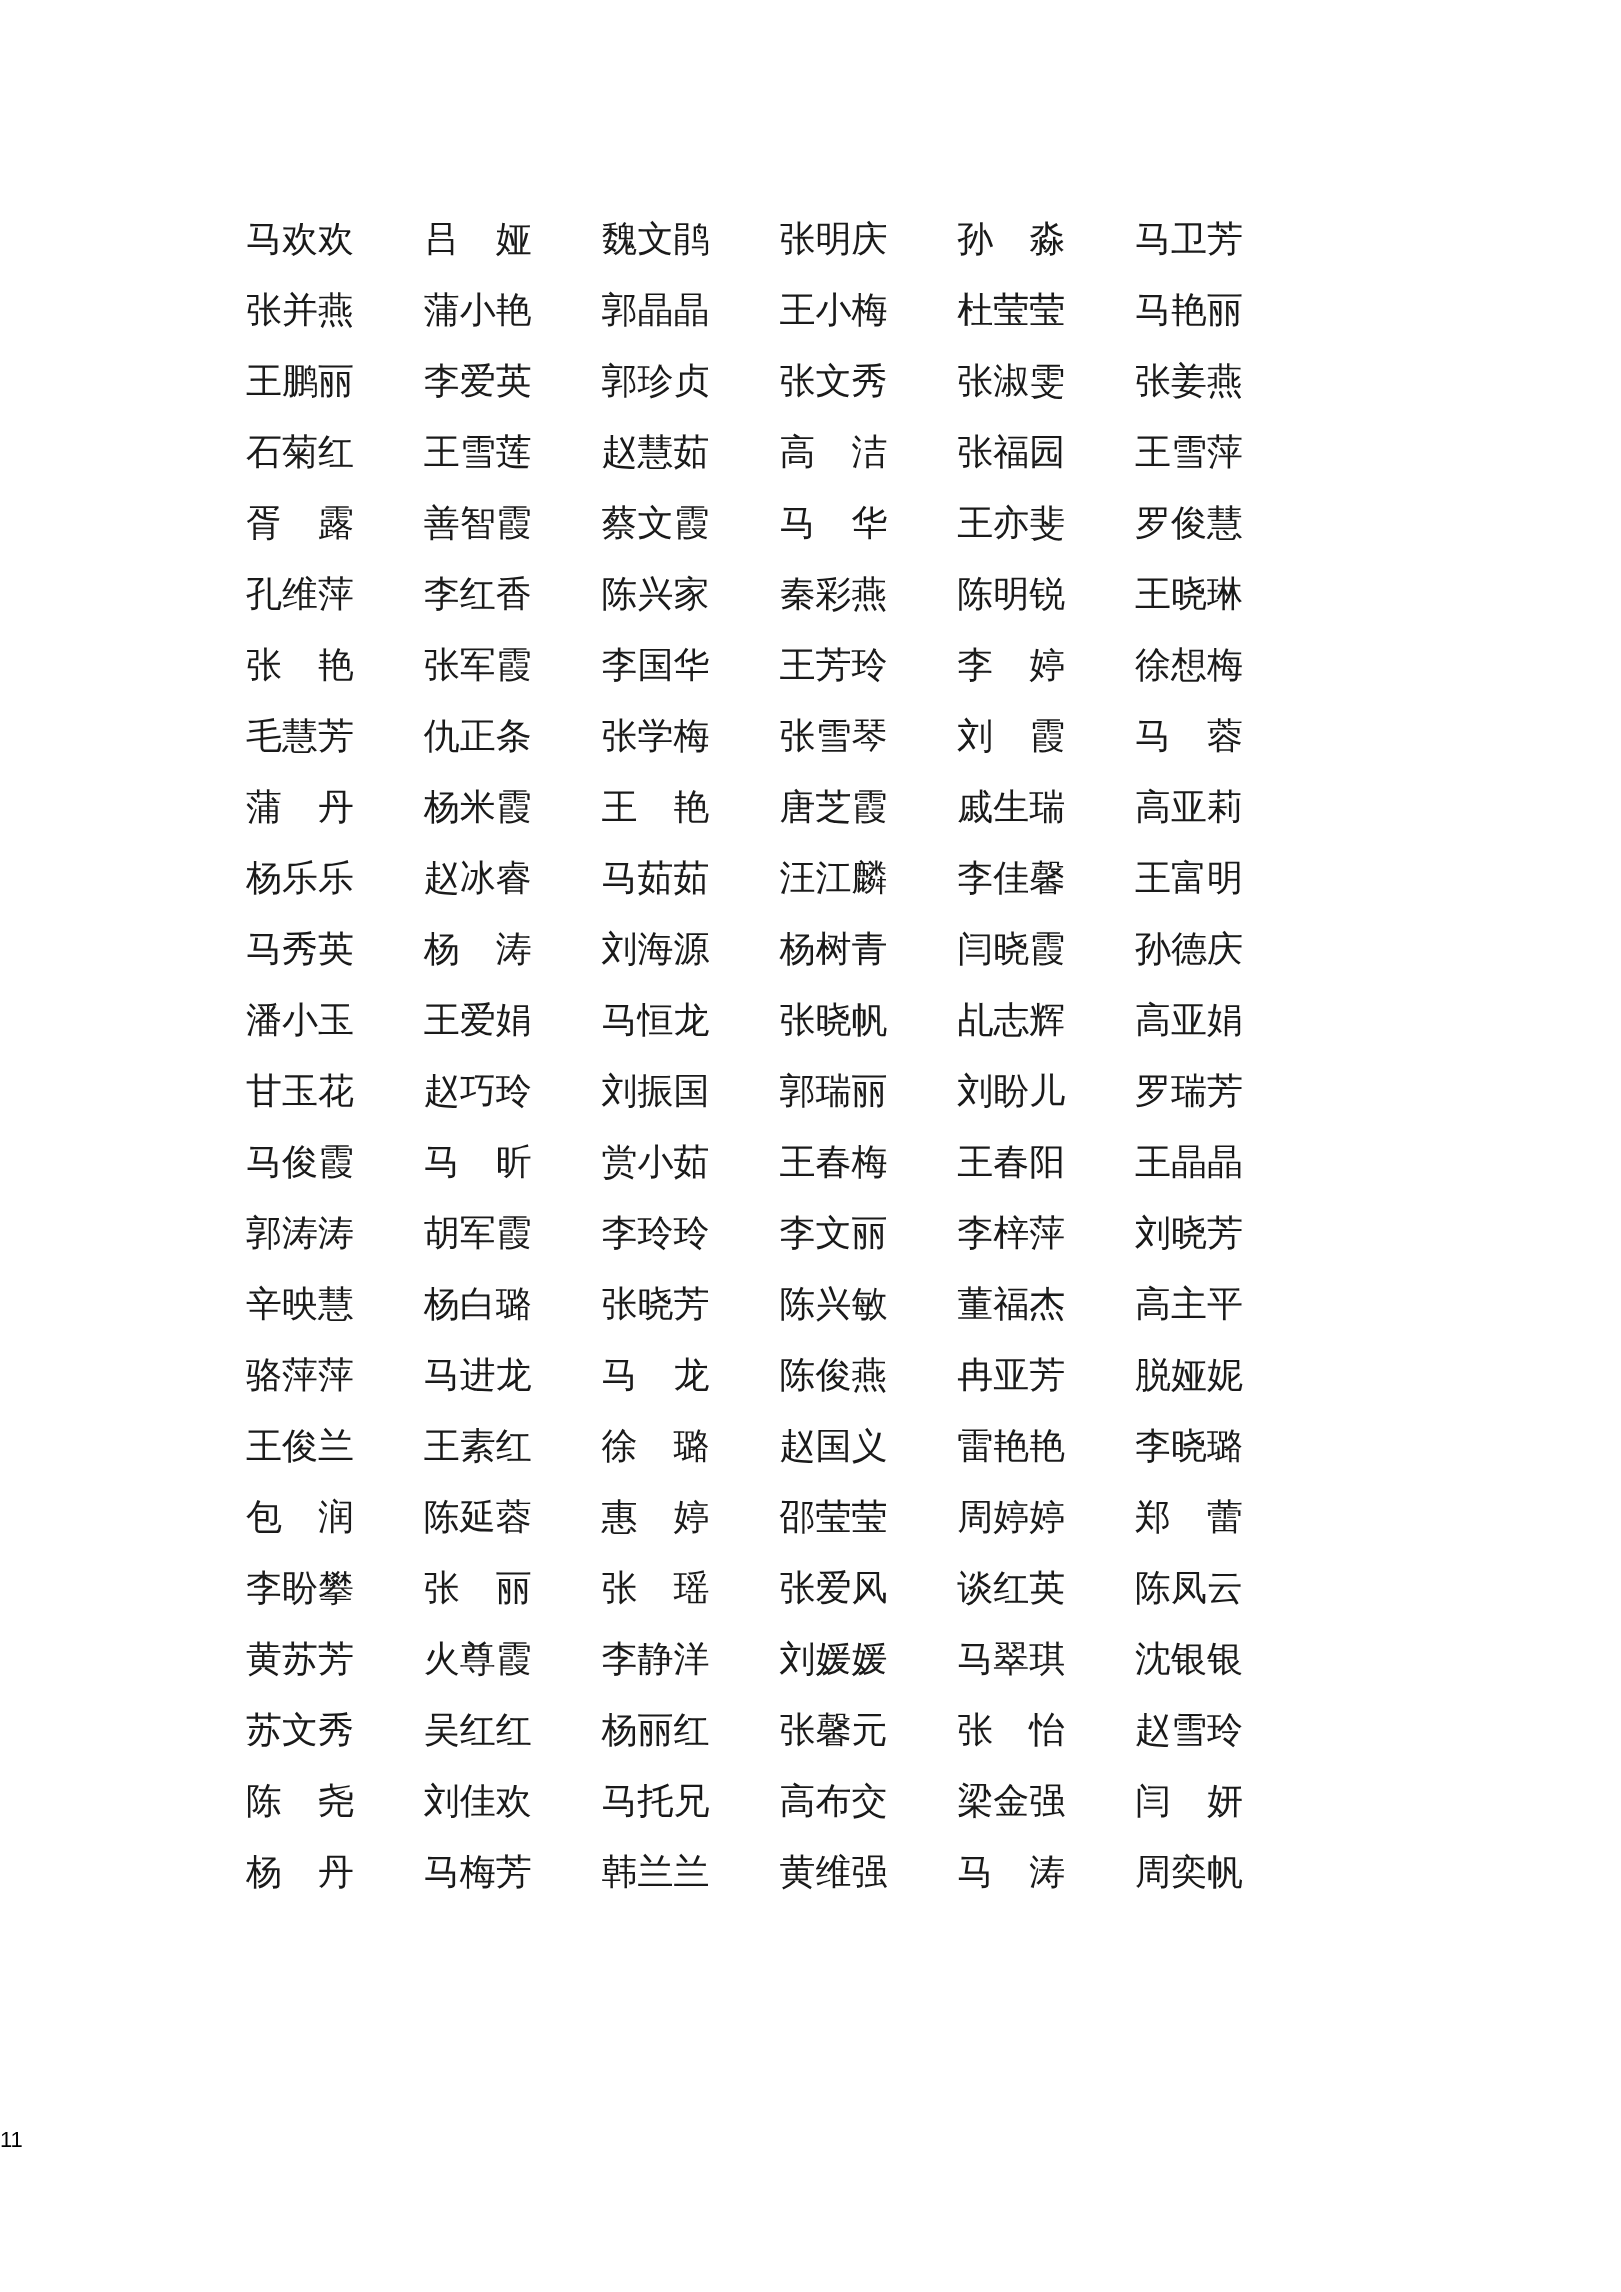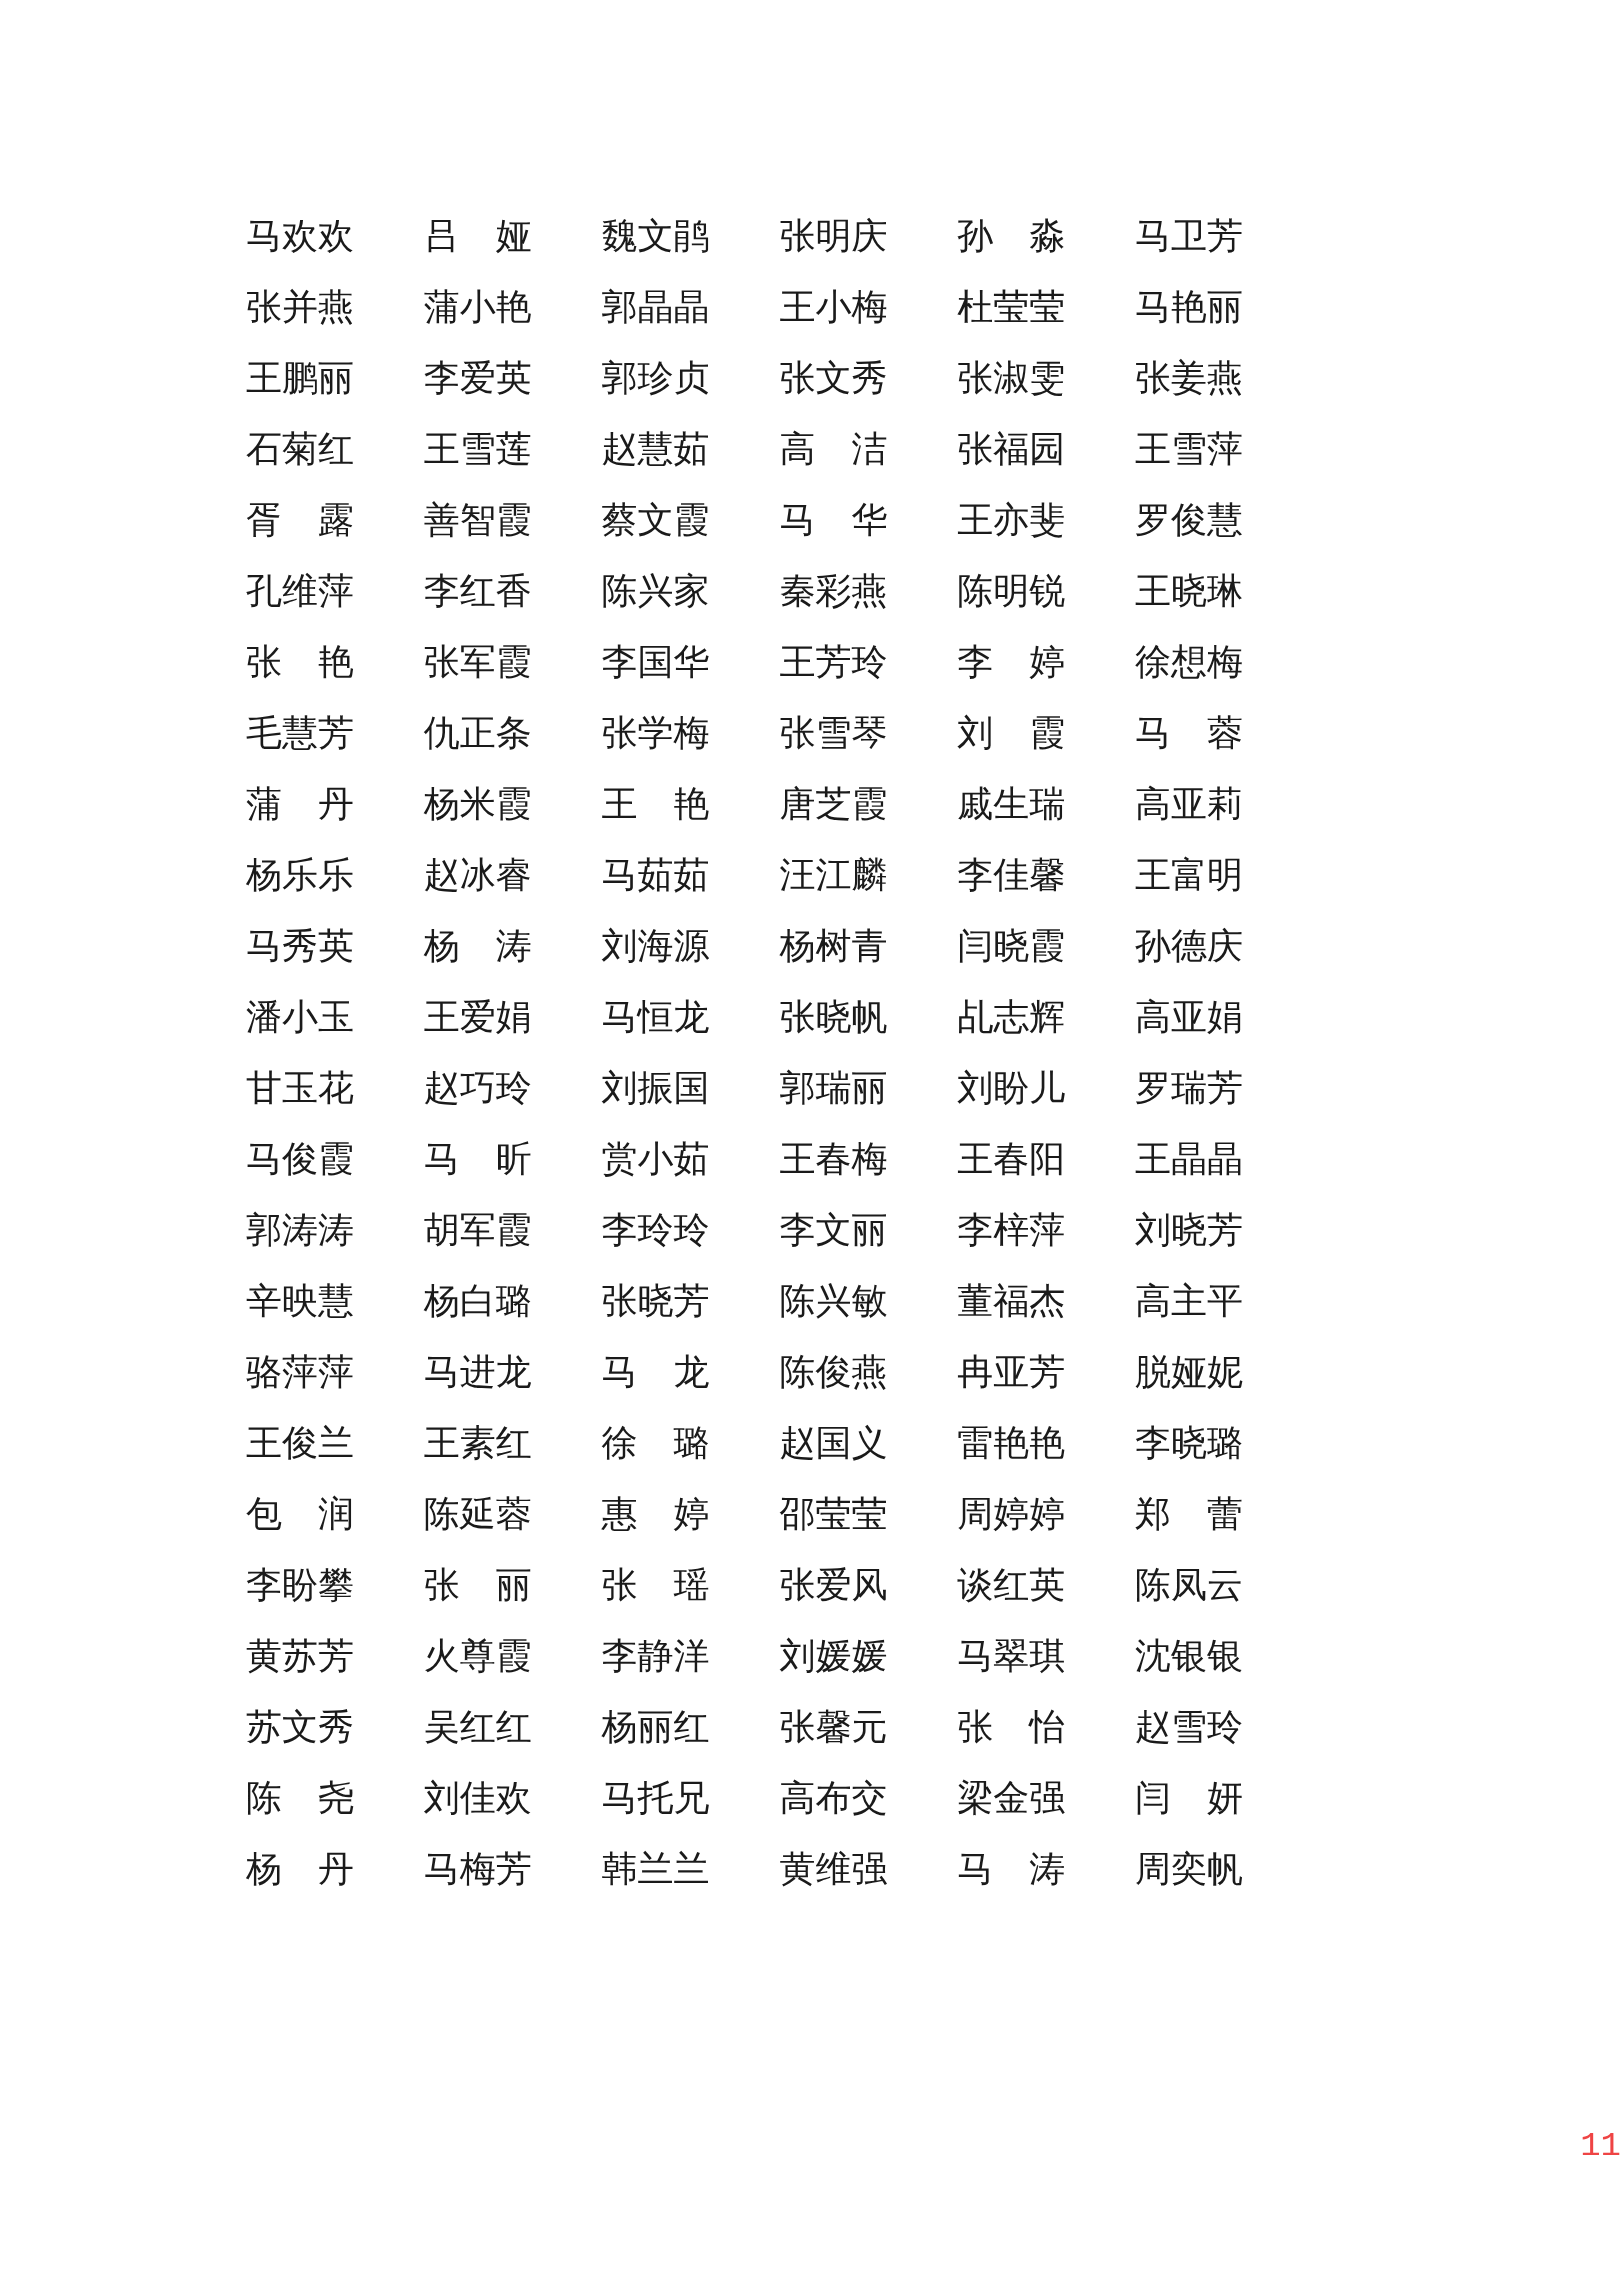--- a/index.html
+++ b/index.html
@@ -6,21 +6,21 @@
     margin: 0;
     padding: 0;
     background: #ffffff;
   }
   .page {
     position: relative;
     width: 1621px;
     height: 2293px;
     background: #ffffff;
     overflow: hidden;
-    font-family: Liberation Mono, monospace;
+    font-family: Liberation Sans, sans-serif;
     color: #1a1a1a;
   }
   .names-block {
     position: absolute;
     left: 246px;
     top: 203px;
     width: 997px;
   }
   .name-row {
     height: 71px;
@@ -33,24 +33,24 @@
     line-height: 1;
     white-space: pre;
     letter-spacing: 0px;
     font-weight: 400;
   }
   .page-number {
     position: absolute;
     top: 2129px;
     left: 0;
     width: 100%;
-    text-align: right;
-    font-size: 34px;
+    text-align: left;
+    font-size: 22px;
     line-height: 1;
-    color: #ef4444;
+    color: #000000;
   }
 </style>
 </head>
 <body>
 
 <div class="page">
   <div class="names-block" id="names-block">
       <div class="name-row">
         <span class="person-name">马欢欢</span>
         <span class="person-name">吕　娅</span>

